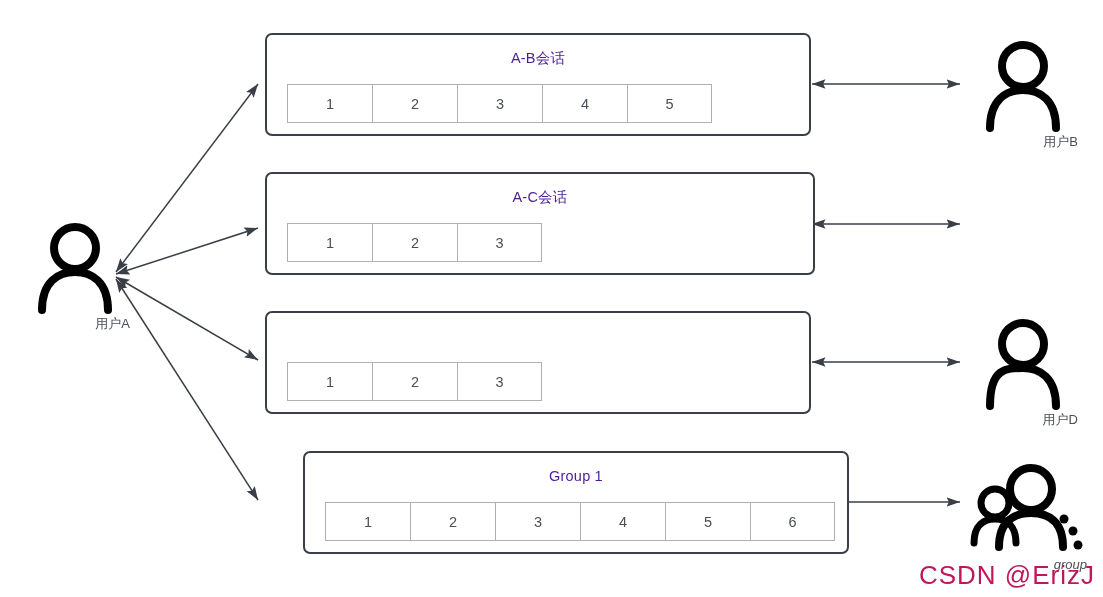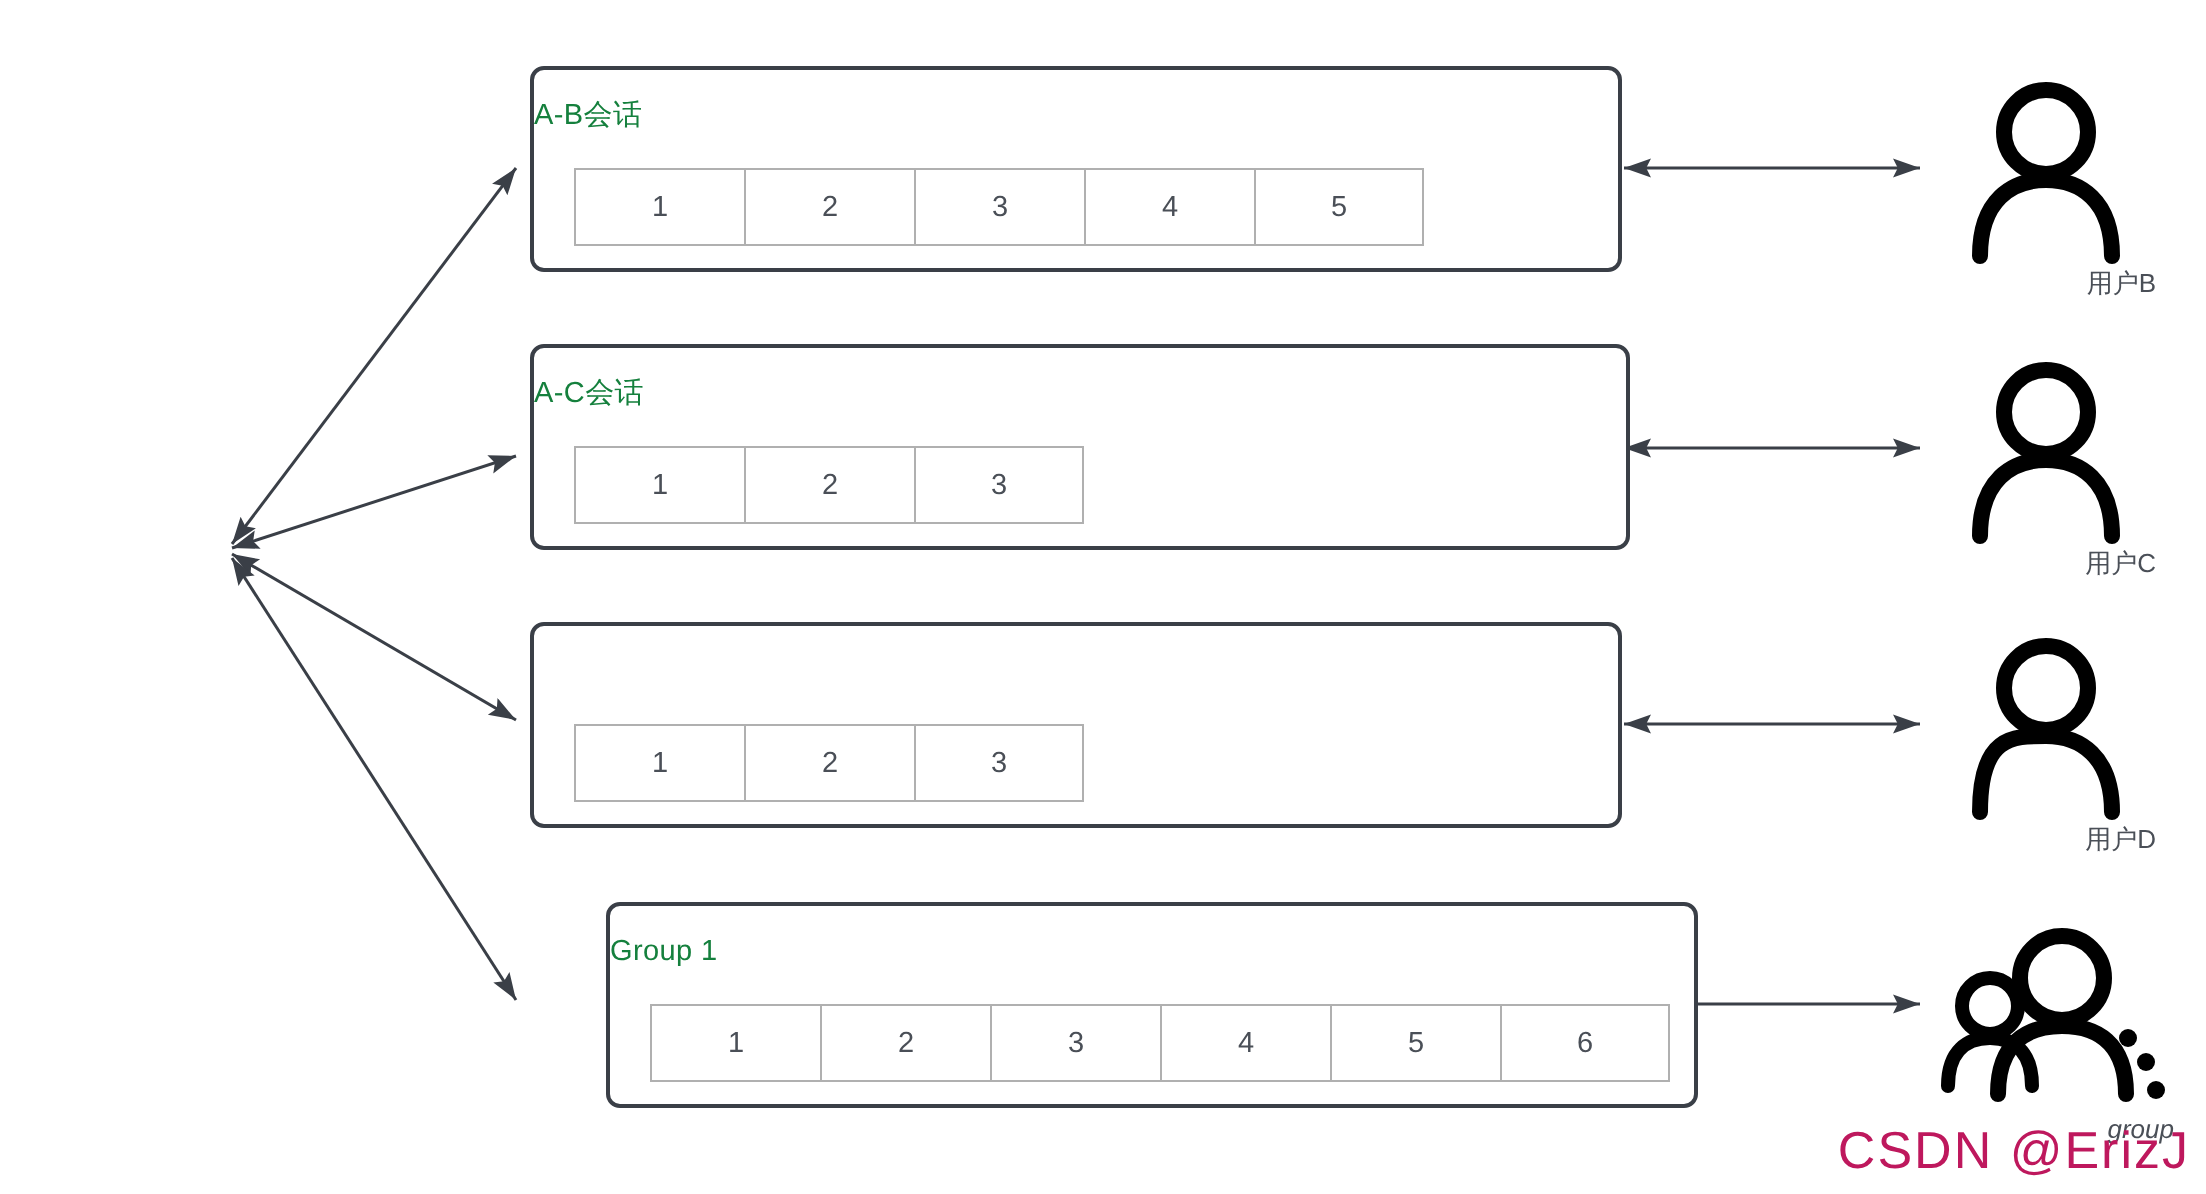--- a/index.html
+++ b/index.html
@@ -32,23 +32,23 @@
     box-sizing: border-box;
     border: 2px solid #3a3f47;
     border-radius: 7px;
     background: #ffffff;
   }
   .conv-title {
     position: absolute;
     left: 0;
     right: 0;
     top: 14px;
-    text-align: left;
+    text-align: center;
     font-size: 14.5px;
-    color: #15803d;
+    color: #4c1d95;
     letter-spacing: 0.2px;
     line-height: 18px;
   }
   .cell-row {
     position: absolute;
     left: 20px;
     top: 49px;
     display: flex;
   }
   .cell {
@@ -119,20 +119,27 @@
     </g>
 
     <g stroke="#3a3f47" stroke-width="1.5" fill="none" marker-end="url(#ah)" marker-start="url(#ah-start)">
       <line x1="812" y1="84" x2="960" y2="84"></line>
       <line x1="812" y1="224" x2="960" y2="224"></line>
       <line x1="812" y1="362" x2="960" y2="362"></line>
       <line x1="812" y1="502" x2="960" y2="502"></line>
     </g>
   </svg>
 
+  <div class="person" style="left:20px; top:222px; width:110px;">
+    <svg width="78" height="92" viewBox="0 0 78 92">
+      <circle cx="39" cy="26" r="21" fill="none" stroke="#000000" stroke-width="8"></circle>
+      <path d="M6 88 C6 60, 22 50, 39 50 C56 50, 72 60, 72 88" fill="none" stroke="#000000" stroke-width="8" stroke-linecap="round"></path>
+    </svg>
+    <div class="person-label">用户A</div>
+  </div>
 
   <div class="conv-box" style="left:265px; top:33px; width:546px; height:103px;">
     <div class="conv-title">A-B会话</div>
     <div class="cell-row">
       <div class="cell">1</div>
       <div class="cell">2</div>
       <div class="cell">3</div>
       <div class="cell">4</div>
       <div class="cell">5</div>
     </div>
@@ -168,27 +175,20 @@
   </div>
 
   <div class="person" style="left:968px; top:40px; width:110px;">
     <svg width="78" height="92" viewBox="0 0 78 92">
       <circle cx="39" cy="26" r="21" fill="none" stroke="#000000" stroke-width="8"></circle>
       <path d="M6 88 C6 60, 22 50, 39 50 C56 50, 72 60, 72 88" fill="none" stroke="#000000" stroke-width="8" stroke-linecap="round"></path>
     </svg>
     <div class="person-label">用户B</div>
   </div>
 
-  <div class="person" style="left:968px; top:180px; width:110px;">
-    <svg width="78" height="92" viewBox="0 0 78 92">
-      <circle cx="39" cy="26" r="21" fill="none" stroke="#000000" stroke-width="8"></circle>
-      <path d="M6 88 C6 60, 22 50, 39 50 C56 50, 72 60, 72 88" fill="none" stroke="#000000" stroke-width="8" stroke-linecap="round"></path>
-    </svg>
-    <div class="person-label">用户C</div>
-  </div>
 
   <div class="person" style="left:968px; top:318px; width:110px;">
     <svg width="78" height="92" viewBox="0 0 78 92">
       <circle cx="39" cy="26" r="21" fill="none" stroke="#000000" stroke-width="8"></circle>
       <path d="M6 88 C6 50, 22 50, 39 50 C56 50, 72 60, 72 88" fill="none" stroke="#000000" stroke-width="8" stroke-linecap="round"></path>
     </svg>
     <div class="person-label">用户D</div>
   </div>
 
   <div class="person" style="left:962px; top:463px; width:125px;font-style:italic;">

